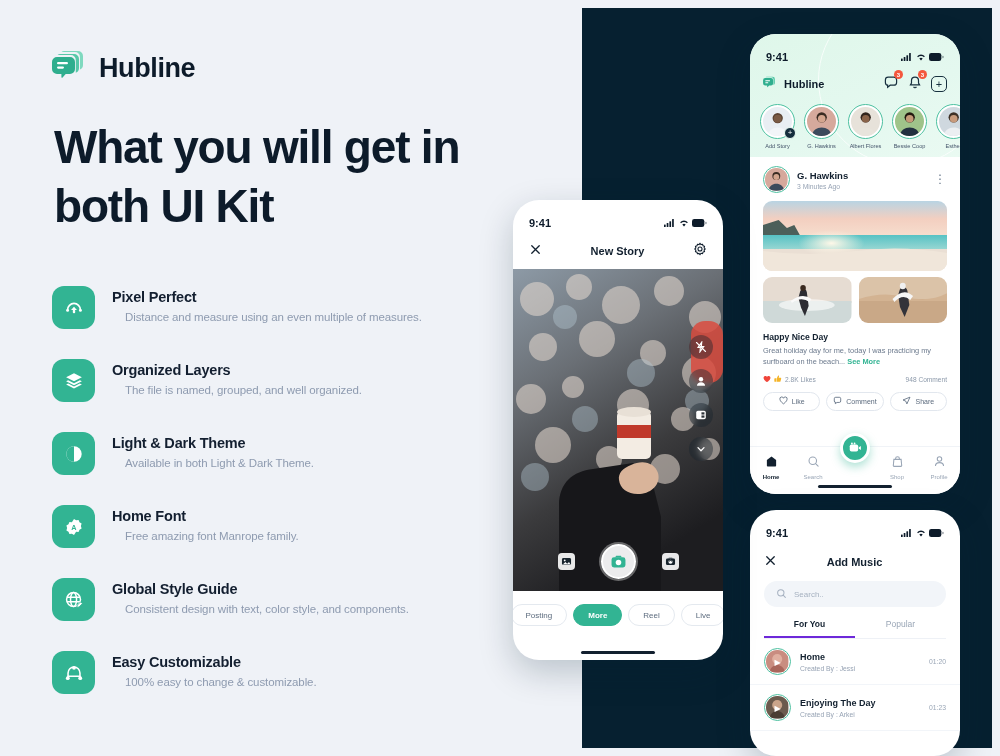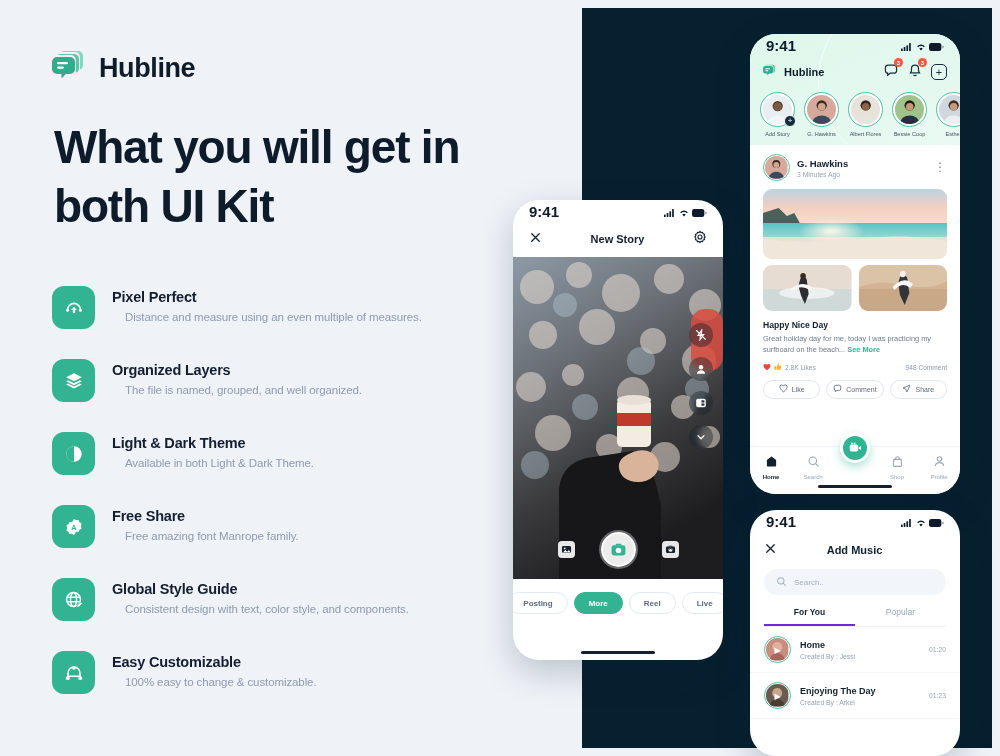--- a/index.html
+++ b/index.html
@@ -40,21 +40,21 @@
     background: #062030;
   }
 
   
   .phone {
     position: absolute; background: #fff; border-radius: 26px;
     box-shadow: 0 12px 34px rgba(6,32,48,.22); overflow: hidden;
   }
   .statusbar {
     height: 22px; display: flex; align-items: center; justify-content: space-between;
-    padding: 0 16px; font-size: 15px; font-weight: 700; color: #0d1b2a;
+    padding: 0 16px; font-size: 11px; font-weight: 700; color: #0d1b2a; margin-top: 12px;
   }
   .sb-right { display: flex; align-items: center; gap: 3px; }
 
   
   #phone-feed { left: 750px; top: 34px; width: 210px; height: 460px; }
   .feed-top {
     background: linear-gradient(155deg,#dff7ea 0%,#e4f8ef 60%,#eafaf2 100%);
     padding-top: 0; position: relative; overflow: hidden;
   }
   .feed-top::after {
@@ -185,21 +185,21 @@
     border: 2px solid #fff; display: flex; align-items: center; justify-content: center;
     box-shadow: 0 0 0 2px rgba(255,255,255,.35);
   }
   .side-ic {
     width: 17px; height: 17px; background: rgba(255,255,255,.9); border-radius: 4px;
     display: flex; align-items: center; justify-content: center;
   }
   .modes { display: flex; gap: 6px; padding: 13px 12px 0; justify-content: center; }
   .mode {
     height: 22px; padding: 0 14px; border-radius: 12px; border: 1px solid #e4e9ef;
-    display: flex; align-items: center; font-size: 8px; color: #5c6b7e; white-space: nowrap; font-weight: bold;
+    display: flex; align-items: center; font-size: 8px; color: #5c6b7e; white-space: nowrap;
   }
   .mode.active { background: #32b493; border-color: #32b493; color: #fff; font-weight: 700; }
 
   .ph { width: 100%; height: 100%; display: block; }
 </style>
 </head>
 <body>
 
 <div class="stage">
 
@@ -266,21 +266,21 @@
       </div>
 
       <div class="feature">
         <div class="ftile">
           <svg width="22" height="22" viewBox="0 0 24 24">
             <path d="M12 3.2l2.3 1.4 2.7-.3 1 2.5 2.3 1.5-.8 2.6.8 2.6-2.3 1.5-1 2.5-2.7-.3L12 20.8l-2.3-1.4-2.7.3-1-2.5-2.3-1.5.8-2.6-.8-2.6 2.3-1.5 1-2.5 2.7.3z" fill="#fff"></path>
             <text x="12" y="15.4" font-family="Liberation Sans, sans-serif" font-size="8" font-weight="700" fill="#32b493" text-anchor="middle">A</text>
           </svg>
         </div>
         <div class="ftext">
-          <div class="ftitle">Free Share</div>
+          <div class="ftitle">Home Font</div>
           <div class="fdesc">Free amazing font Manrope family.</div>
         </div>
       </div>
 
       <div class="feature">
         <div class="ftile">
           <svg width="22" height="22" viewBox="0 0 24 24" fill="none" stroke="#fff" stroke-width="1.6">
             <circle cx="11.5" cy="11.5" r="7.6"></circle>
             <ellipse cx="11.5" cy="11.5" rx="3.3" ry="7.6"></ellipse>
             <path d="M4.2 9h14.6M4.2 14h14.6"></path>

